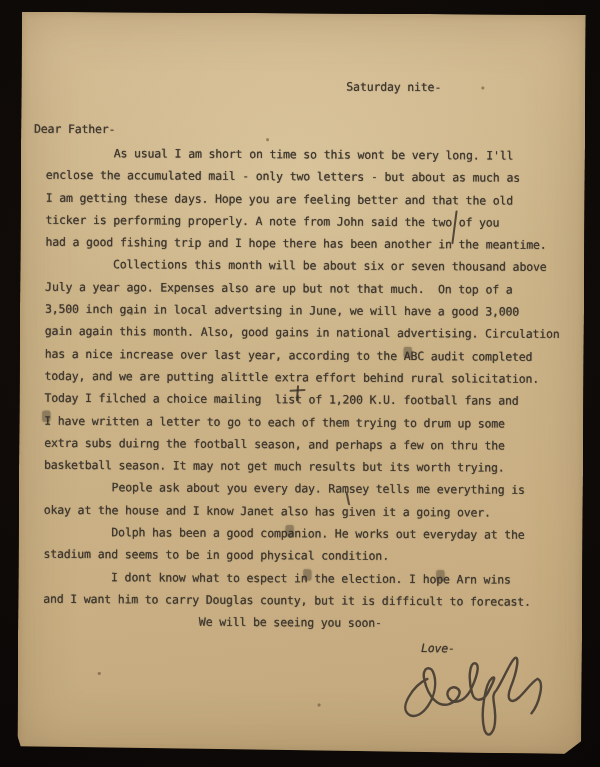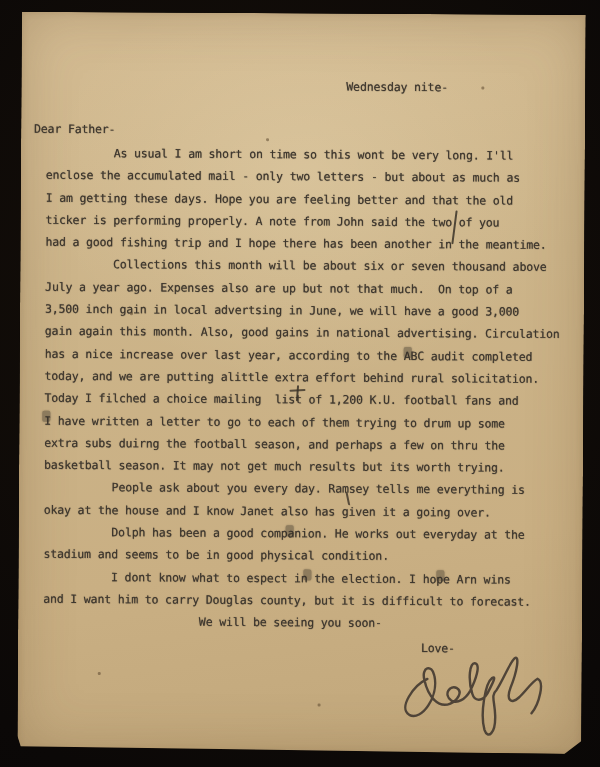--- a/index.html
+++ b/index.html
@@ -36,21 +36,21 @@
     white-space: pre;
     font-size: 11.5px;
     letter-spacing: -0.15px;
     color: #3e372e;
     text-shadow: 0 0 0.9px rgba(62, 55, 46, 0.65), 0.4px 0.4px 0 rgba(62, 55, 46, 0.22);
   }
   .dateline  { position: absolute; left: 325px; top: 66px; }
   .salutation{ position: absolute; left: 13px;  top: 110px; }
   .body-block{ position: absolute; left: 25px; top: 130px; width: 532px; }
   .tline { height: 22.3px; line-height: 22.3px; }
-  .valediction { position: absolute; left: 403px; top: 627px; }
+  .valediction { position: absolute; left: 403px; top: 627px; font-style: italic; }
   .signature-wrap {
     position: absolute; left: 372px; top: 634px;
     width: 192px; height: 102px;
     transform: rotate(-2deg);
   }
   .signature-wrap svg { width: 100%; height: 100%; }
   .signature-wrap path {
     fill: none;
     stroke: #453c32;
     stroke-width: 2.4;
@@ -96,21 +96,21 @@
     background: rgba(92, 72, 48, 0.55);
     border-radius: 50%;
   }
 </style>
 </head>
 <body>
 
 <div class="photo-frame">
   <div class="paper">
 
-    <div class="typed dateline">Wednesday nite-</div>
+    <div class="typed dateline">Saturday nite-</div>
     <div class="typed salutation">Dear Father-</div>
 
     <div class="body-block">
       <div class="tline">          As usual I am short on time so this wont be very long. I'll</div>
       <div class="tline">enclose the accumulated mail - only two letters - but about as much as</div>
       <div class="tline">I am getting these days. Hope you are feeling better and that the old</div>
       <div class="tline">ticker is performing properly. A note from John said the two of you</div>
       <div class="tline">had a good fishing trip and I hope there has been another in the meantime.</div>
       <div class="tline">          Collections this month will be about six or seven thousand above</div>
       <div class="tline">July a year ago. Expenses also are up but not that much.  On top of a</div>

